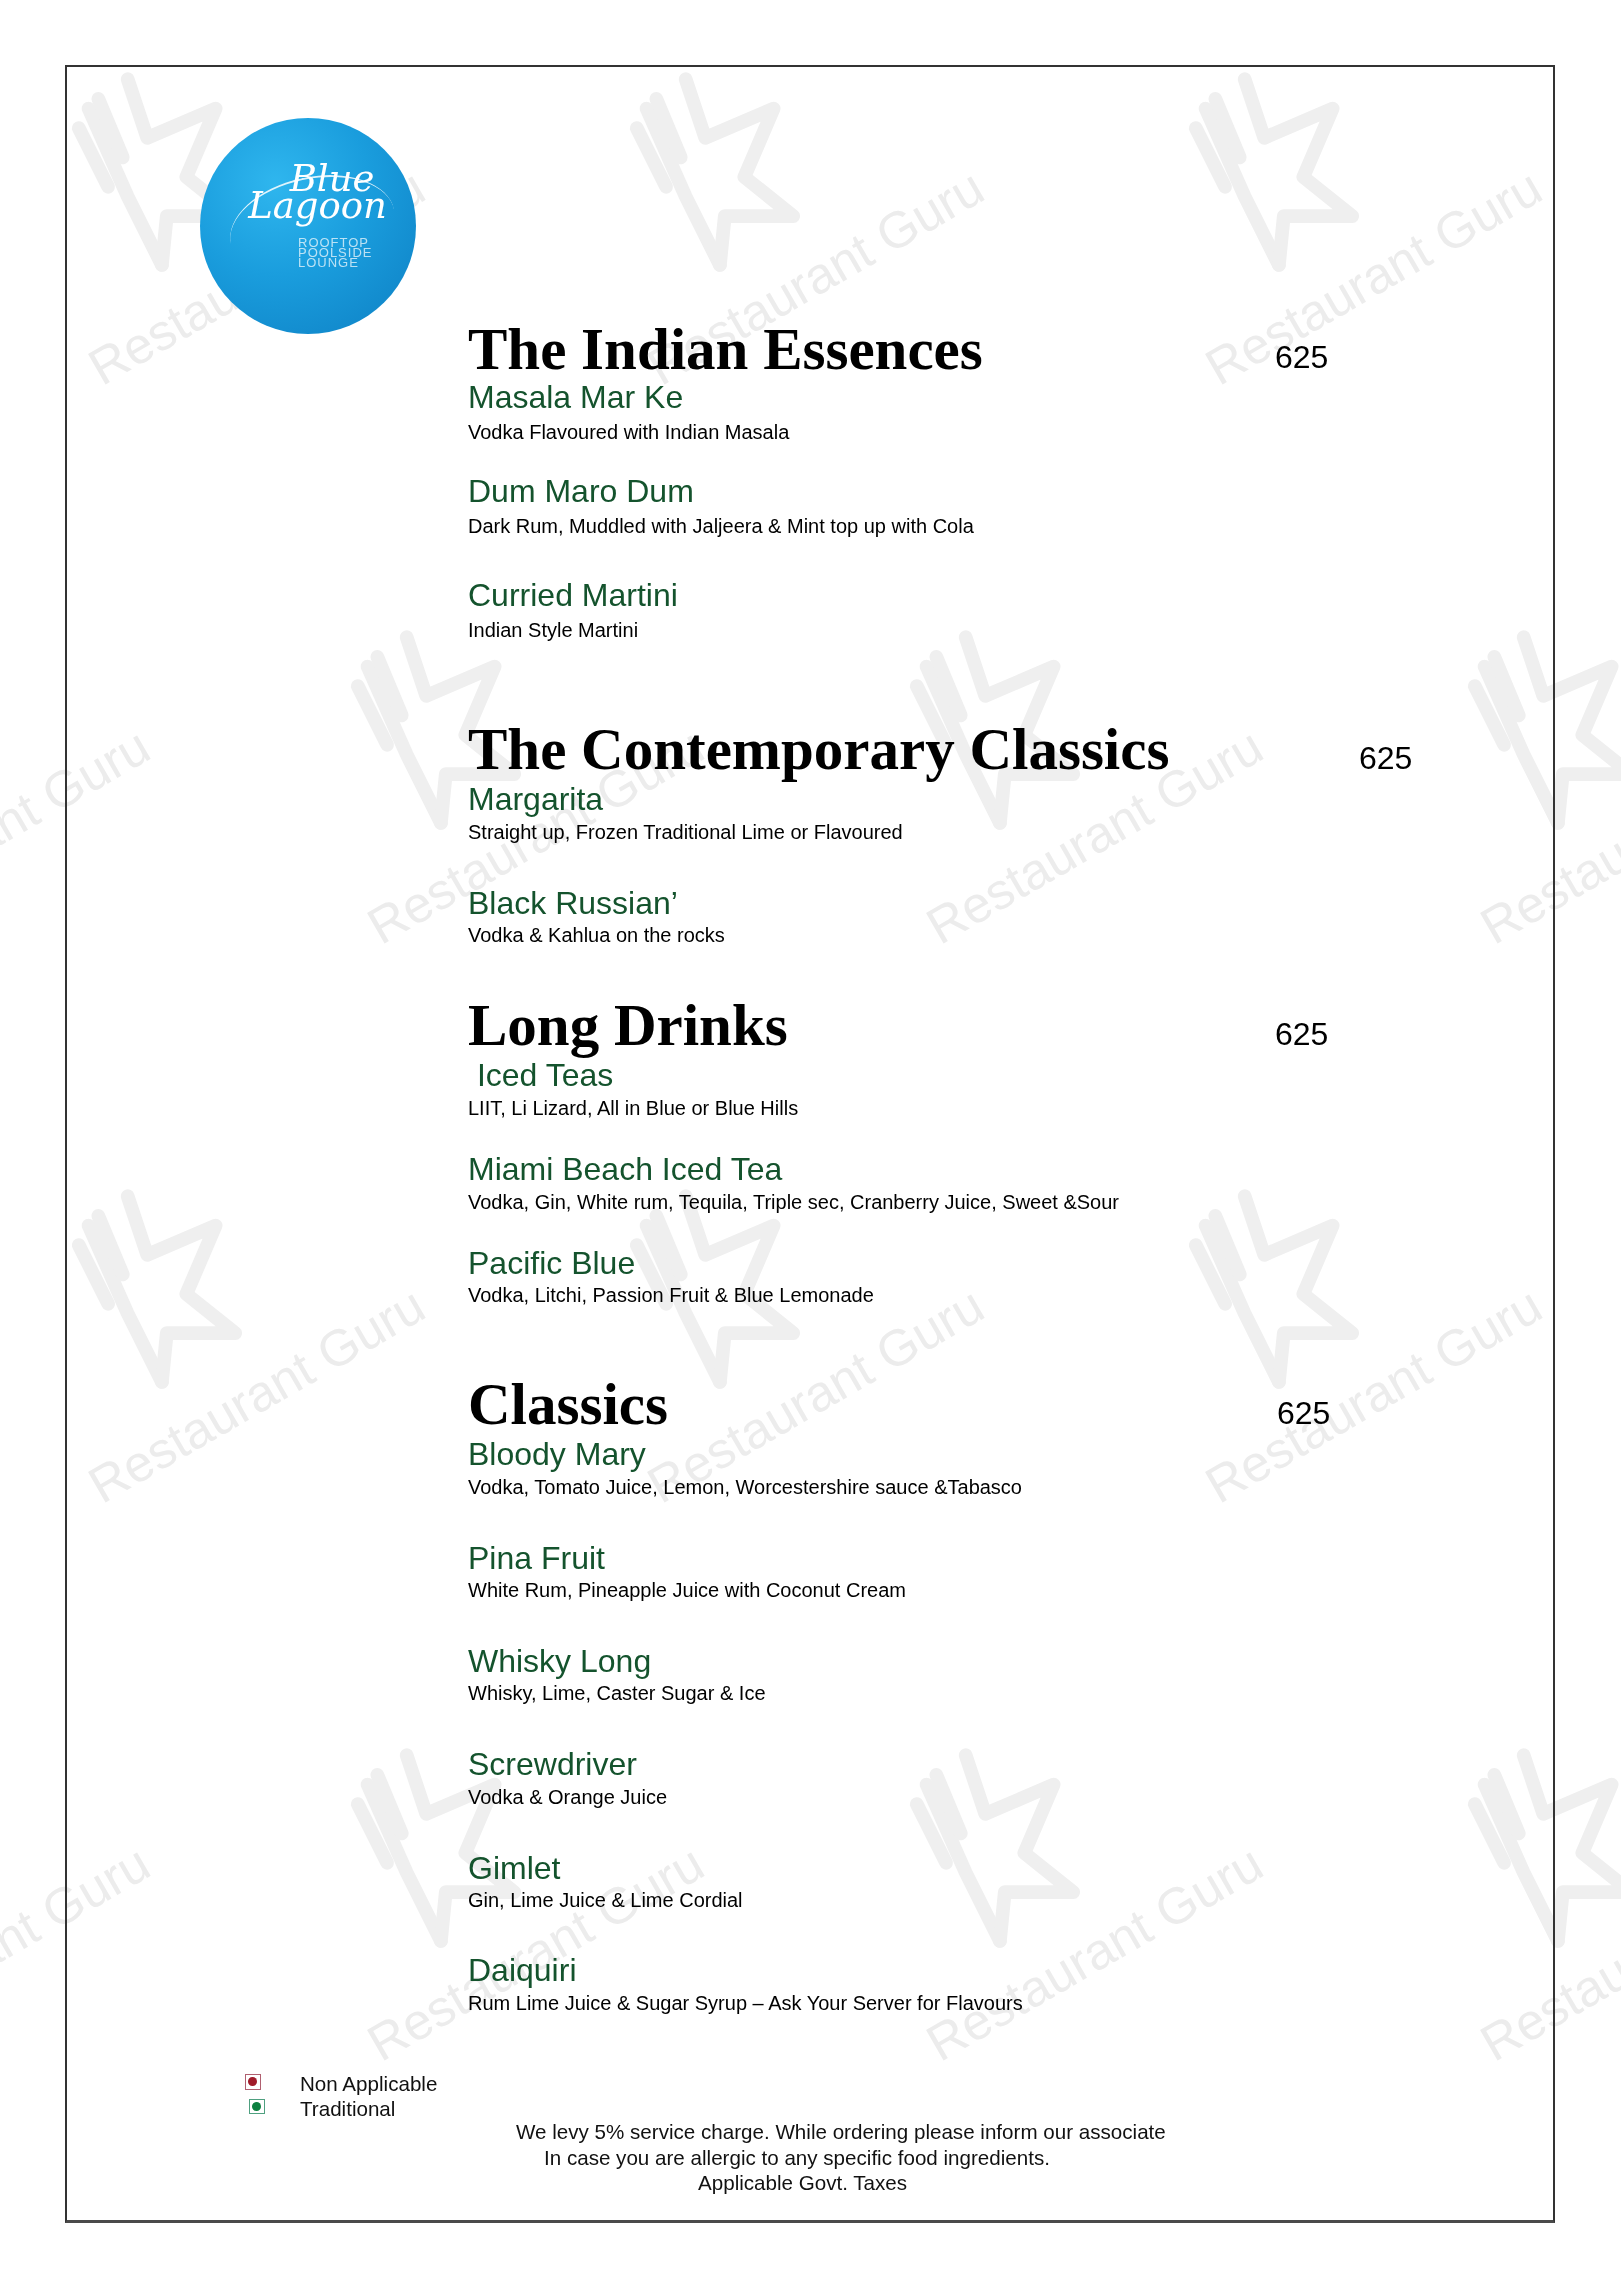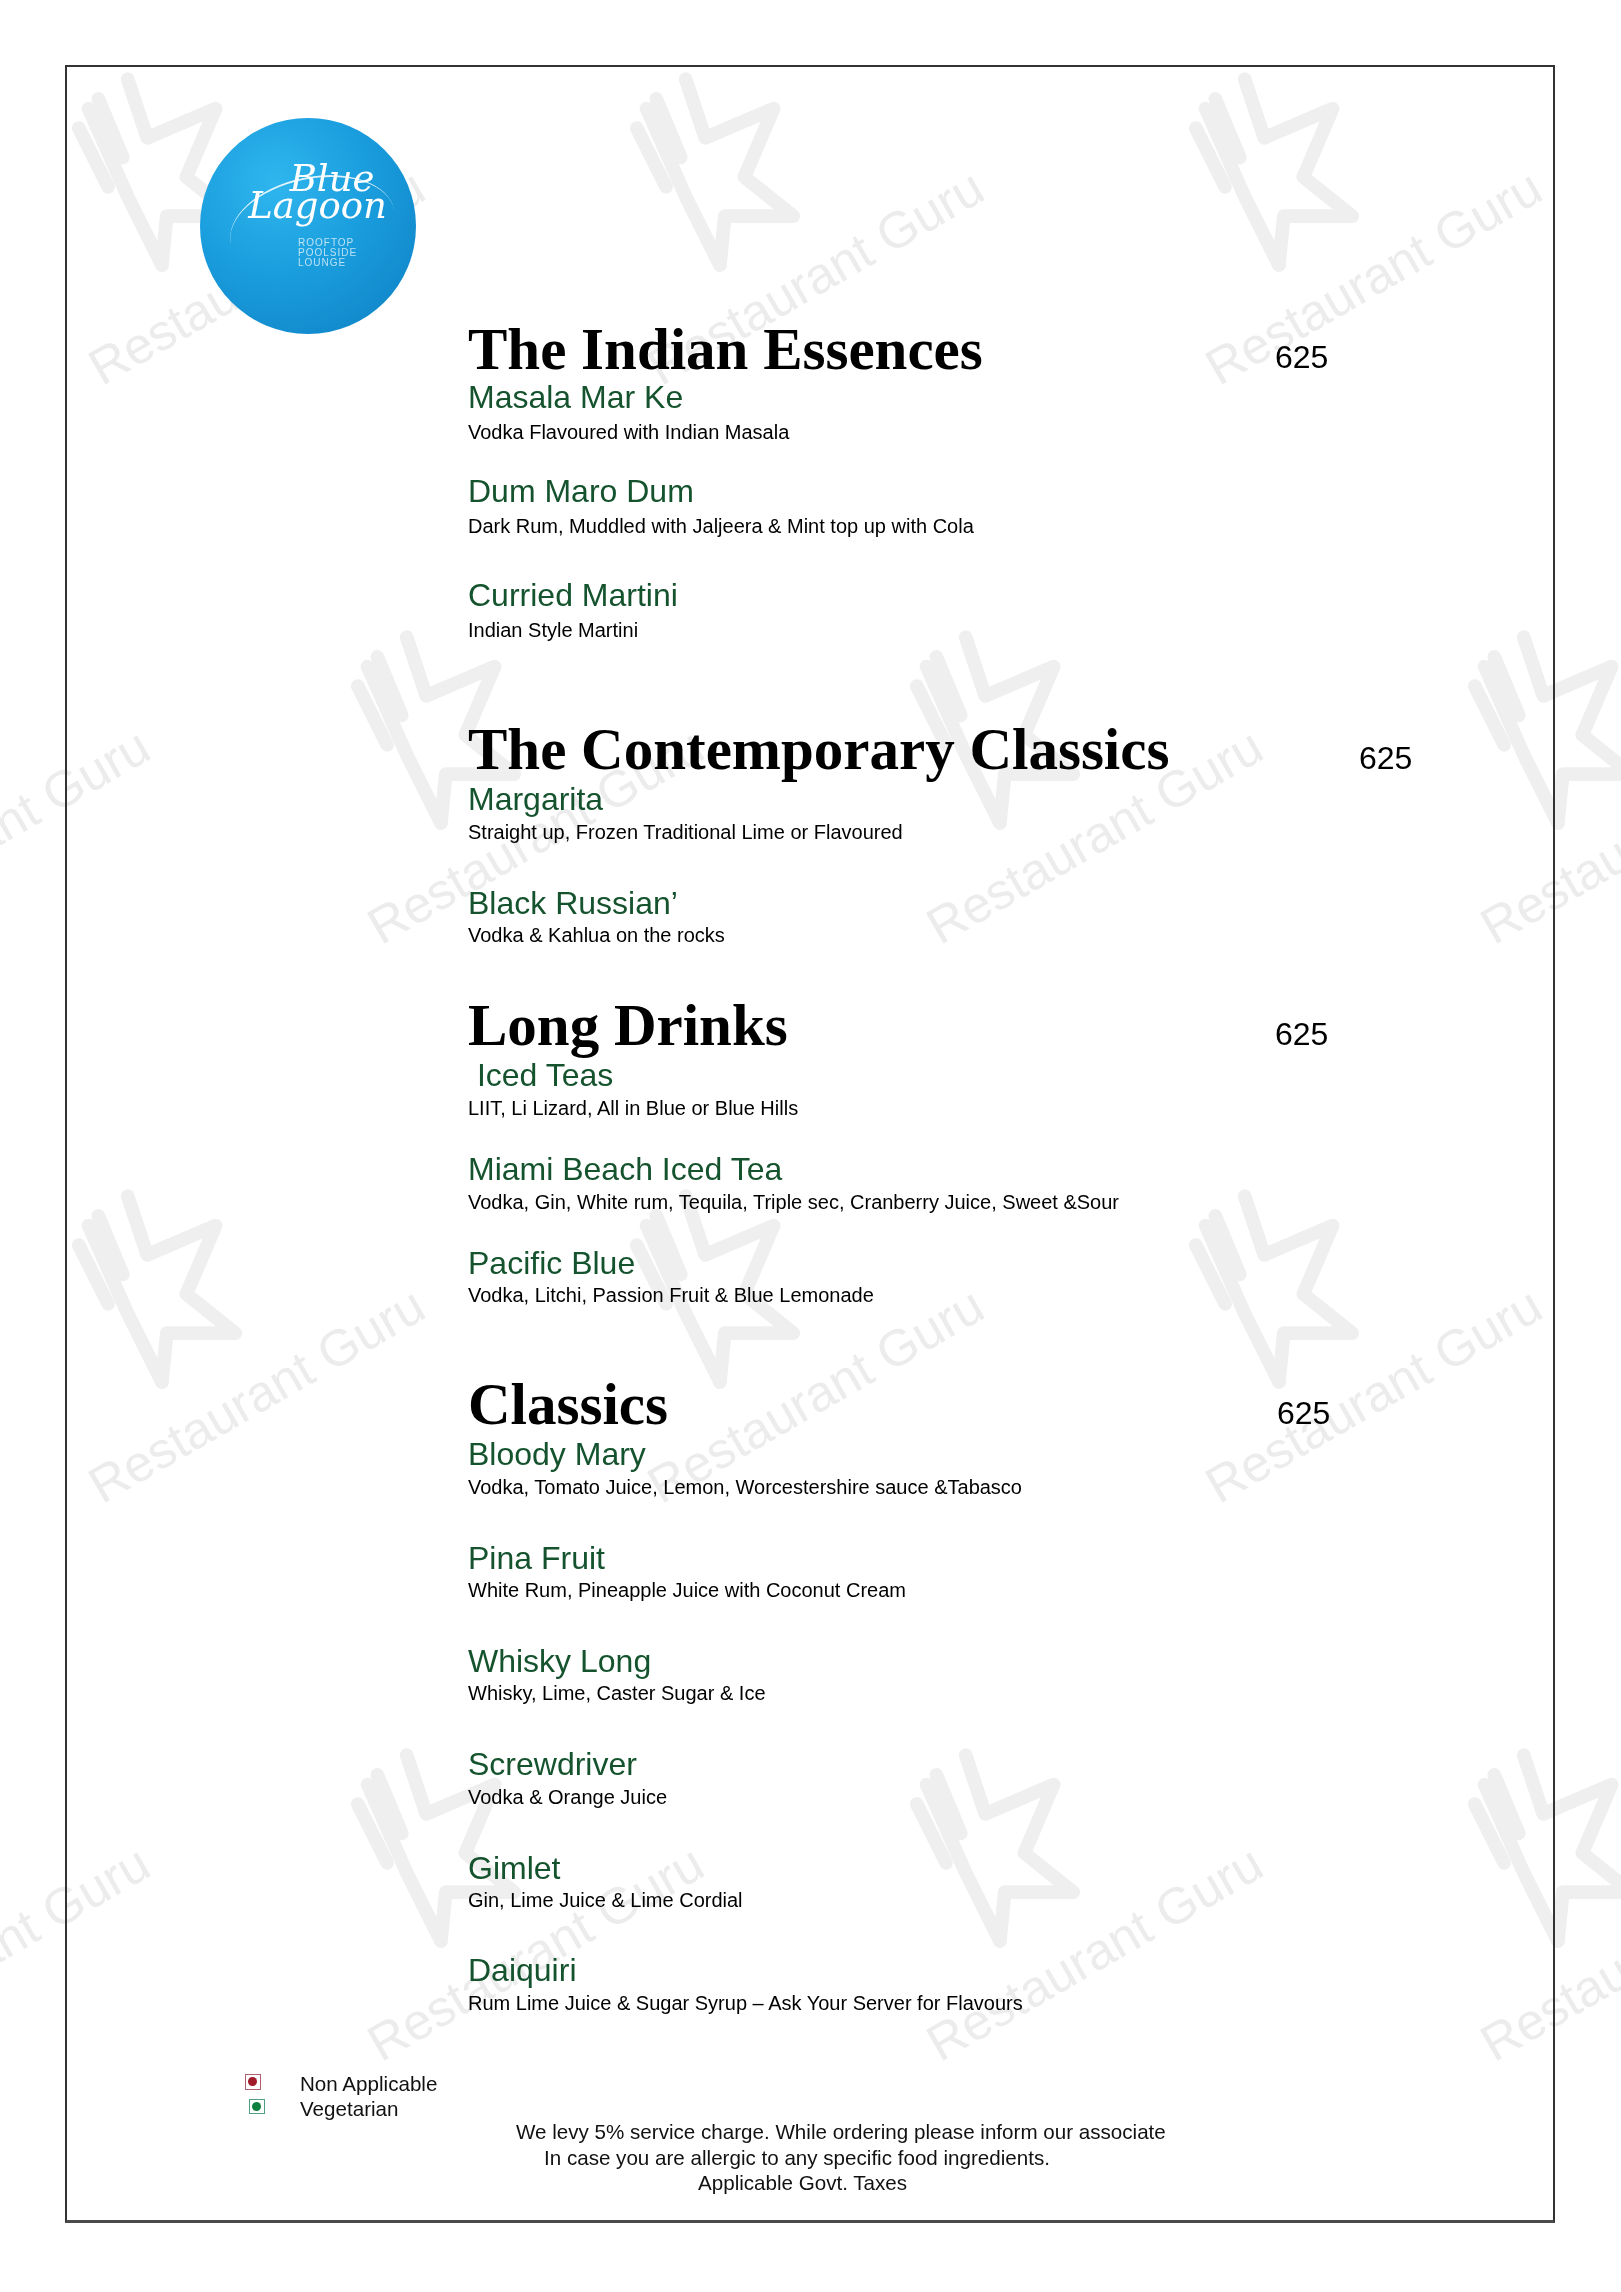--- a/index.html
+++ b/index.html
@@ -12,21 +12,21 @@
   .page-frame { position:absolute; left:65px; top:65px; width:1490px; height:2158px;
                 border:2px solid #333; border-bottom:3.9px solid #4a4a4a; box-sizing:border-box; z-index:1; }
   .logo { position:absolute; left:200px; top:118px; width:216px; height:216px; border-radius:50%;
           background:radial-gradient(circle at 35% 30%, #2fb6ee 0%, #1a9ddd 45%, #0d7fc3 100%);
           z-index:2; overflow:hidden; }
   .logo-swoosh { position:absolute; left:29px; top:59px; width:167px; height:98px; border-top:2px solid rgba(255,255,255,0.85);
                  border-radius:50%; transform:rotate(-12deg); }
   .logo-name { position:absolute; left:39px; top:47px; width:157px; text-align:center; color:#fff;
                font-family:"DejaVu Serif", serif; font-style:italic; font-size:37px; line-height:27.4px; }
   .logo-tag { position:absolute; left:98px; top:120px; width:78px; color:rgba(255,255,255,0.7);
-              font-family:"Liberation Sans", sans-serif; font-size:10px; line-height:9.8px; letter-spacing:1px; }
+              font-family:"Liberation Sans", sans-serif; font-size:13px; line-height:9.8px; letter-spacing:1px; }
   .content { position:absolute; left:0; top:0; width:1621px; z-index:3; }
   .section-title { position:absolute; left:468px; font-family:"Liberation Serif", serif; font-weight:bold;
                    font-size:59px; line-height:59px; color:#000; white-space:nowrap; }
   .section-price { position:absolute; font-family:"Liberation Sans", sans-serif; font-size:32px; line-height:32px; color:#000; }
   .item-name { position:absolute; left:468px; font-size:32px; line-height:35px; color:#14532d; white-space:nowrap; }
   .item-desc { position:absolute; left:468px; font-size:20px; line-height:27.4px; color:#000; white-space:nowrap; }
   .legend { position:absolute; left:245px; z-index:3; }
   .legend-row { position:absolute; left:0; width:255px; height:23.5px; }
   .legend-box { position:absolute; left:0; top:2px; width:15.7px; height:15.7px; border:1.5px solid; box-sizing:border-box;
                 display:flex; align-items:center; justify-content:center; }
@@ -218,21 +218,21 @@
   <div class="legend-row" style="top:0">
     <div class="legend-box" style="border-color:#b06070">
       <div class="legend-dot" style="background:#a01c2a"></div>
     </div>
     <div class="legend-label">Non Applicable</div>
   </div>
   <div class="legend-row" style="top:24.5px">
     <div class="legend-box" style="border-color:#4fa080;left:3.9px">
       <div class="legend-dot" style="background:#0d8040"></div>
     </div>
-    <div class="legend-label">Vegetarian</div>
+    <div class="legend-label">Traditional</div>
   </div>
 </div>
 
 <div class="footer">
   <div class="footer-line" style="left:516px;top:0">We levy 5% service charge. While ordering please inform our associate</div>
   <div class="footer-line" style="left:544px;top:25.5px">In case you are allergic to any specific food ingredients.</div>
   <div class="footer-line" style="left:698px;top:51px">Applicable Govt. Taxes</div>
 </div>
 
 

